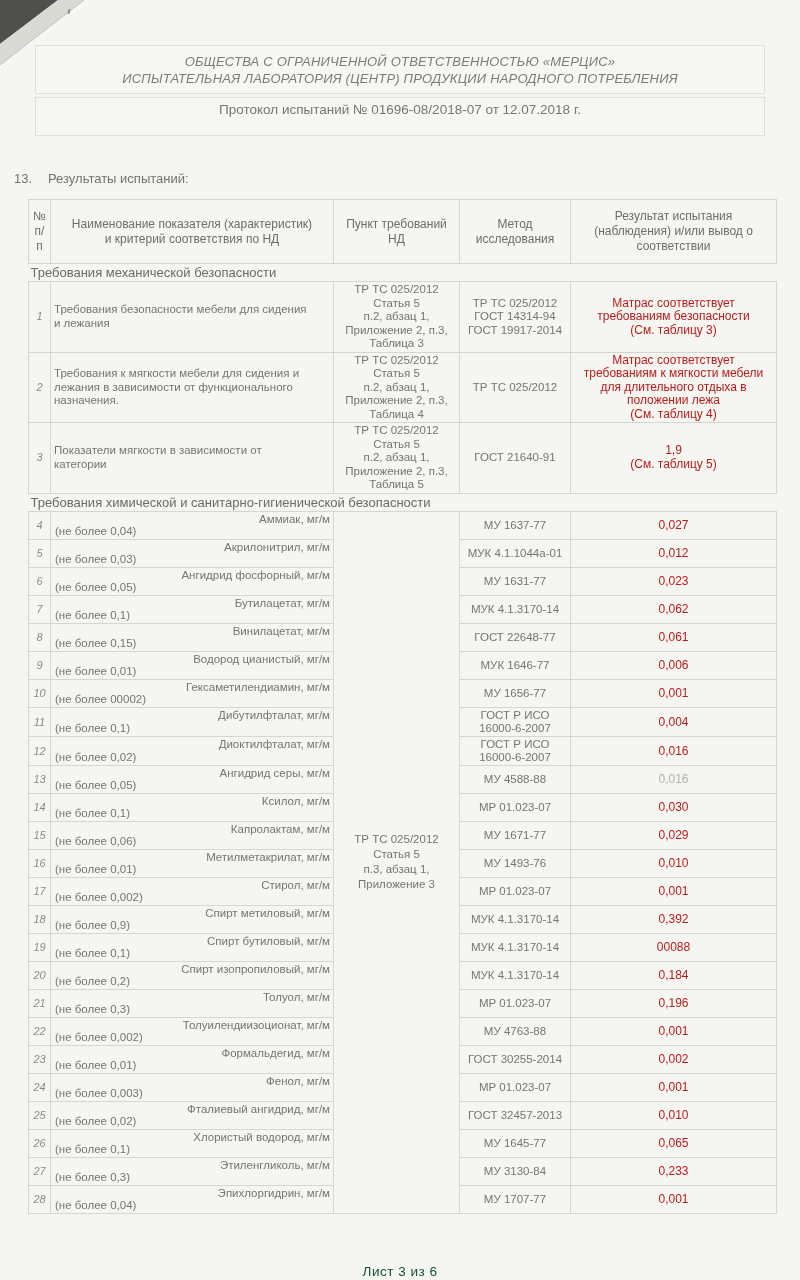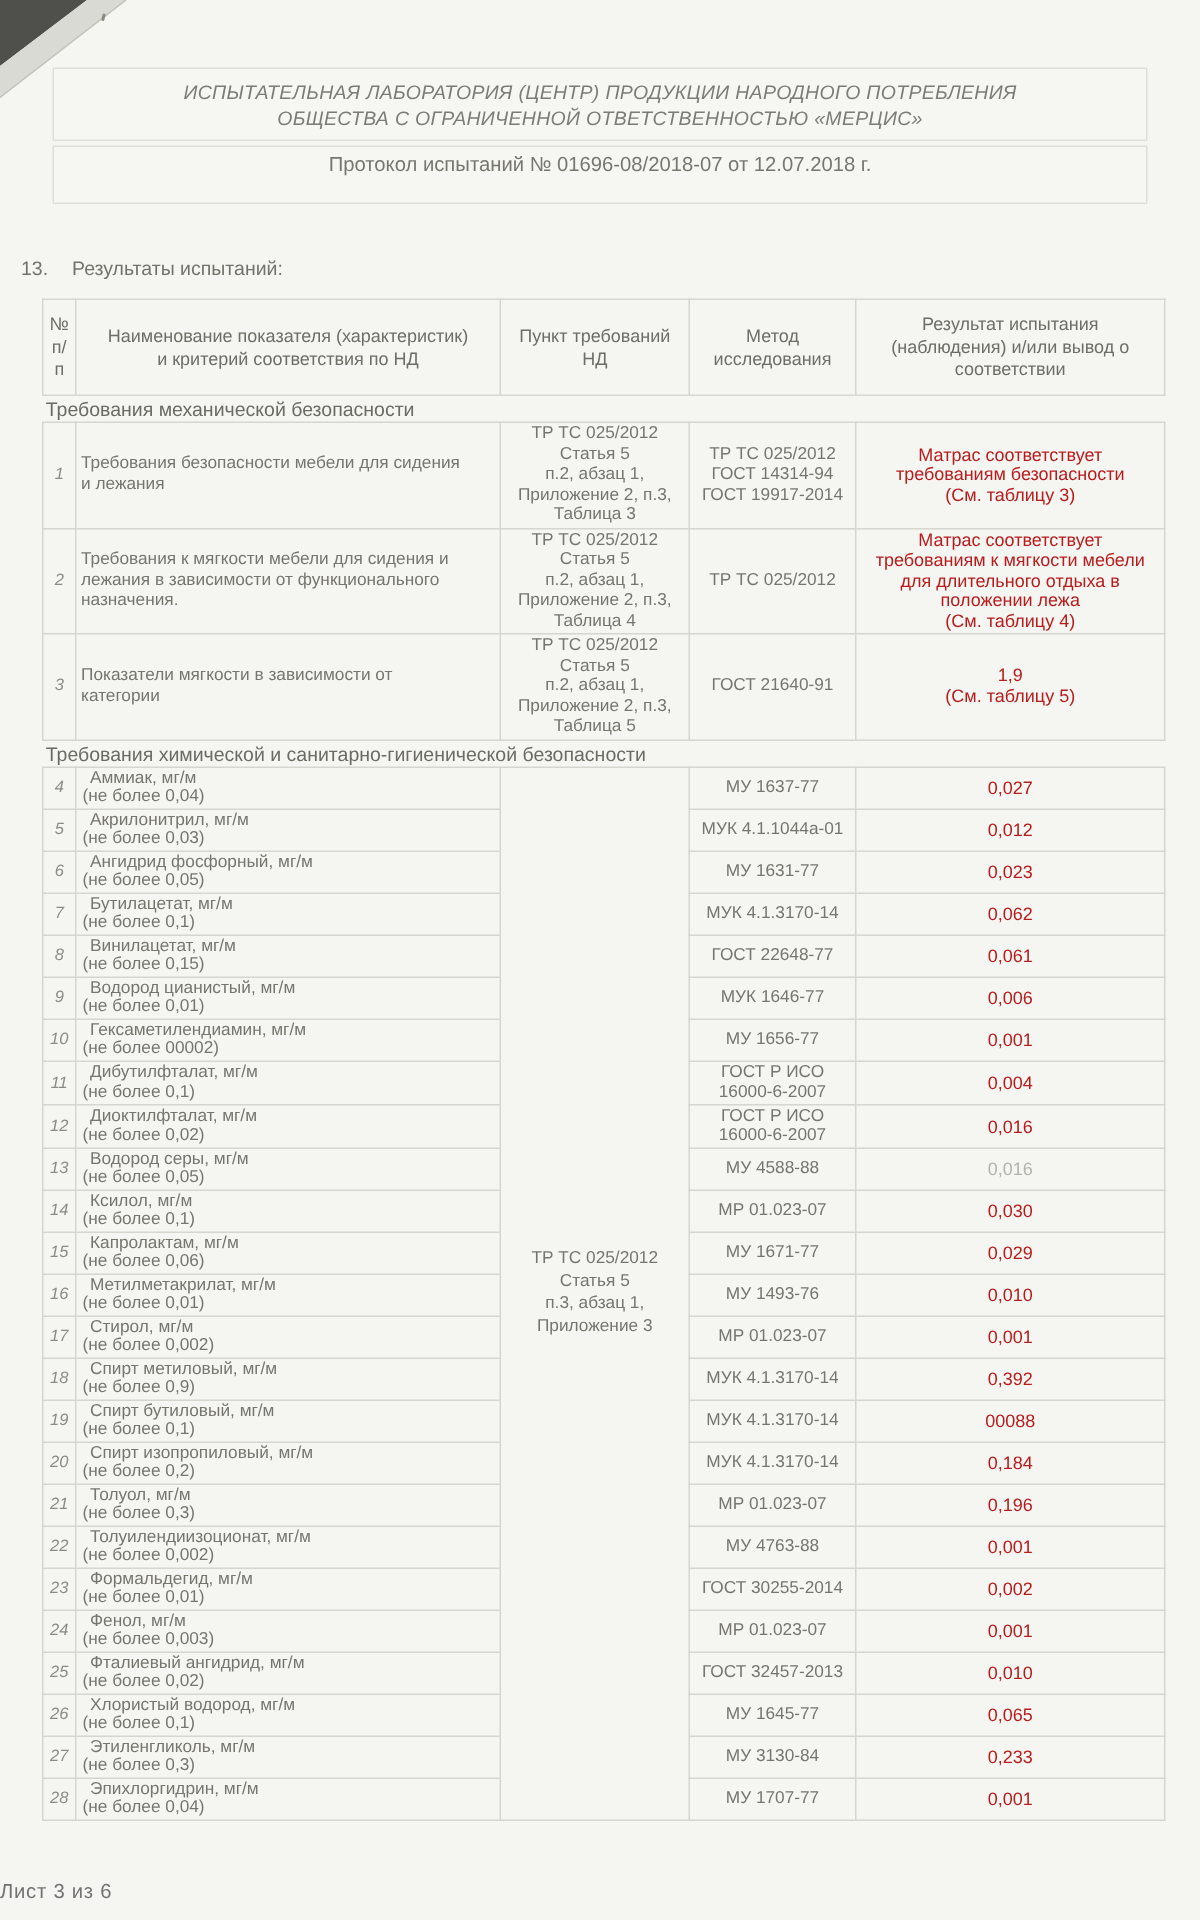--- a/index.html
+++ b/index.html
@@ -59,42 +59,42 @@
   tr.head-row { height: 64px; }
   tr.section-row { height: 17px; }
   tr.section-row td { border-left: none; border-right: none; font-size: 13px; color: #6b6b64; padding-left: 2px; }
   td.num-cell { font-style: italic; font-size: 11px; color: #8c8c85; text-align: center; }
   td.name-cell { vertical-align: top; padding-top: 2px; line-height: 13.5px; white-space: pre-line; }
   td.center-cell { text-align: center; white-space: pre-line; line-height: 13px; }
   td.top-cell { vertical-align: top; padding-top: 3px; }
   td.punkt-span { vertical-align: top; text-align: center; white-space: pre-line; line-height: 15px; padding-top: 3px; }
   td.result-cell { text-align: center; font-size: 12px; color: #b91c1c; }
   td.muted-val { color: #b3b3ac; }
-  .sub-name { padding-left: 6px; line-height: 12.5px; }
+  .sub-name { padding-left: 6px; line-height: 12.5px; text-align: right; }
   .sub-limit { padding-left: 1px; line-height: 12.5px; }
   tr.chem-row { height: 25.5px; }
   tr.mech-row td { line-height: 13.5px; }
 
-  .page-footer { margin-top: 39px; font-size: 13.5px; color: #737373; letter-spacing: .5px; }
+  .page-footer { margin-top: 50px; text-align: center; font-size: 13.5px; color: #14532d; letter-spacing: .5px; }
 </style>
 </head>
 <body>
 
 <div class="corner-fold">
   <svg width="96" height="76">
     <polygon points="0,0 58,0 0,44" fill="#4f4f4b"></polygon>
     <polygon points="58,0 84,0 0,65 0,44" fill="#dadad5"></polygon>
     <line x1="84" y1="0" x2="0" y2="65" stroke="#c2c2bb" stroke-width="1"></line>
   </svg>
 </div>
 <div class="speck"></div>
 
 <div class="header-box">
+  <div class="lab-line">ОБЩЕСТВА С ОГРАНИЧЕННОЙ ОТВЕТСТВЕННОСТЬЮ «МЕРЦИС»</div>
   <div class="lab-line">ИСПЫТАТЕЛЬНАЯ ЛАБОРАТОРИЯ (ЦЕНТР) ПРОДУКЦИИ НАРОДНОГО ПОТРЕБЛЕНИЯ</div>
-  <div class="lab-line">ОБЩЕСТВА С ОГРАНИЧЕННОЙ ОТВЕТСТВЕННОСТЬЮ «МЕРЦИС»</div>
 </div>
 
 <div class="protocol-box">
   <span>Протокол испытаний № 01696-08/2018-07 от 12.07.2018 г.</span>
 </div>
 
 <div class="results-heading">
   <span class="sec-num">13.</span><span>Результаты испытаний:</span>
 </div>
 
@@ -229,21 +229,21 @@
       </tr>
       <tr class="chem-row">
         <td class="num-cell">12</td>
         <td class="name-cell"><div class="sub-name">Диоктилфталат, мг/м</div><div class="sub-limit">(не более 0,02)</div></td>
         <td class="center-cell">ГОСТ Р ИСО
 16000-6-2007</td>
         <td class="result-cell">0,016</td>
       </tr>
       <tr class="chem-row">
         <td class="num-cell">13</td>
-        <td class="name-cell"><div class="sub-name">Водород серы, мг/м</div><div class="sub-limit">(не более 0,05)</div></td>
+        <td class="name-cell"><div class="sub-name">Ангидрид серы, мг/м</div><div class="sub-limit">(не более 0,05)</div></td>
         <td class="center-cell">МУ 4588-88</td>
         <td class="result-cell muted-val">0,016</td>
       </tr>
       <tr class="chem-row">
         <td class="num-cell">14</td>
         <td class="name-cell"><div class="sub-name">Ксилол, мг/м</div><div class="sub-limit">(не более 0,1)</div></td>
         <td class="center-cell">МР 01.023-07</td>
         <td class="result-cell">0,030</td>
       </tr>
       <tr class="chem-row">

